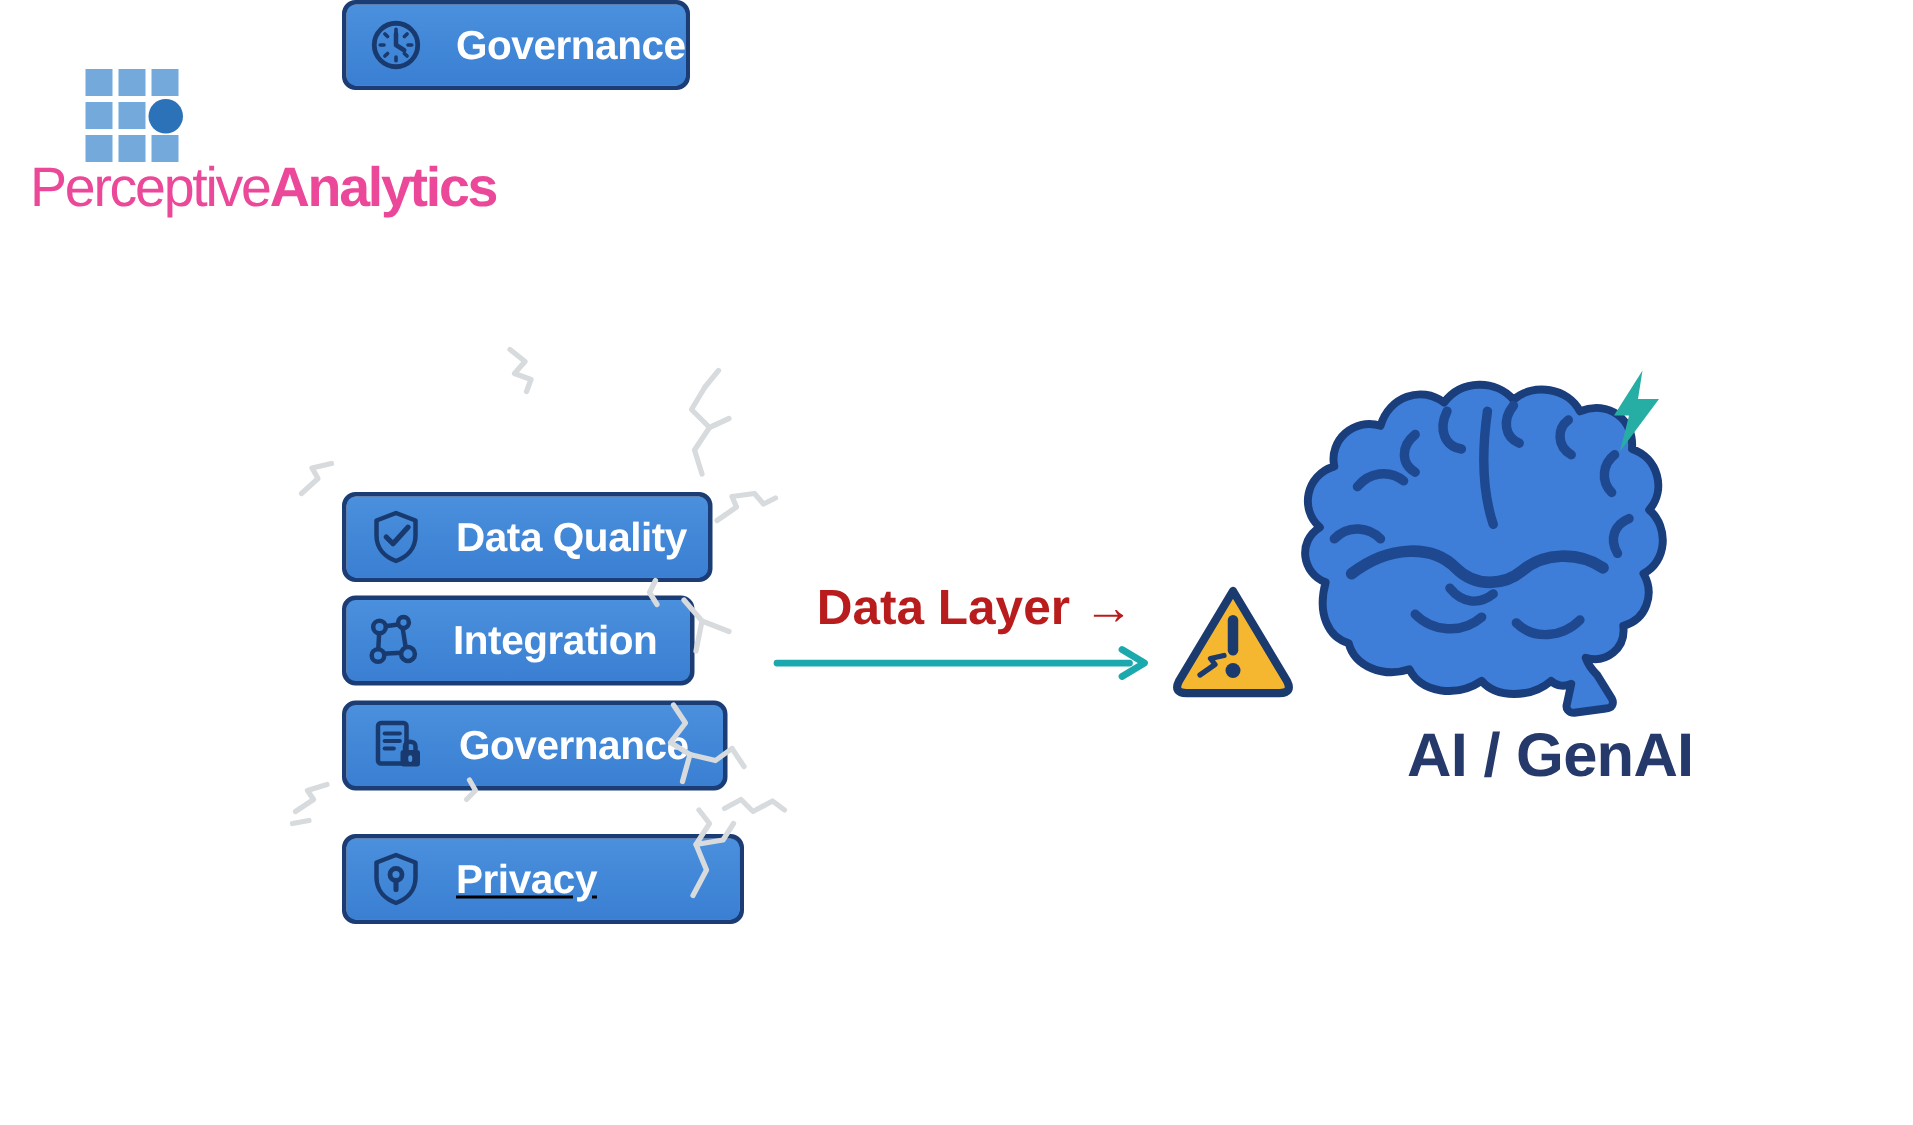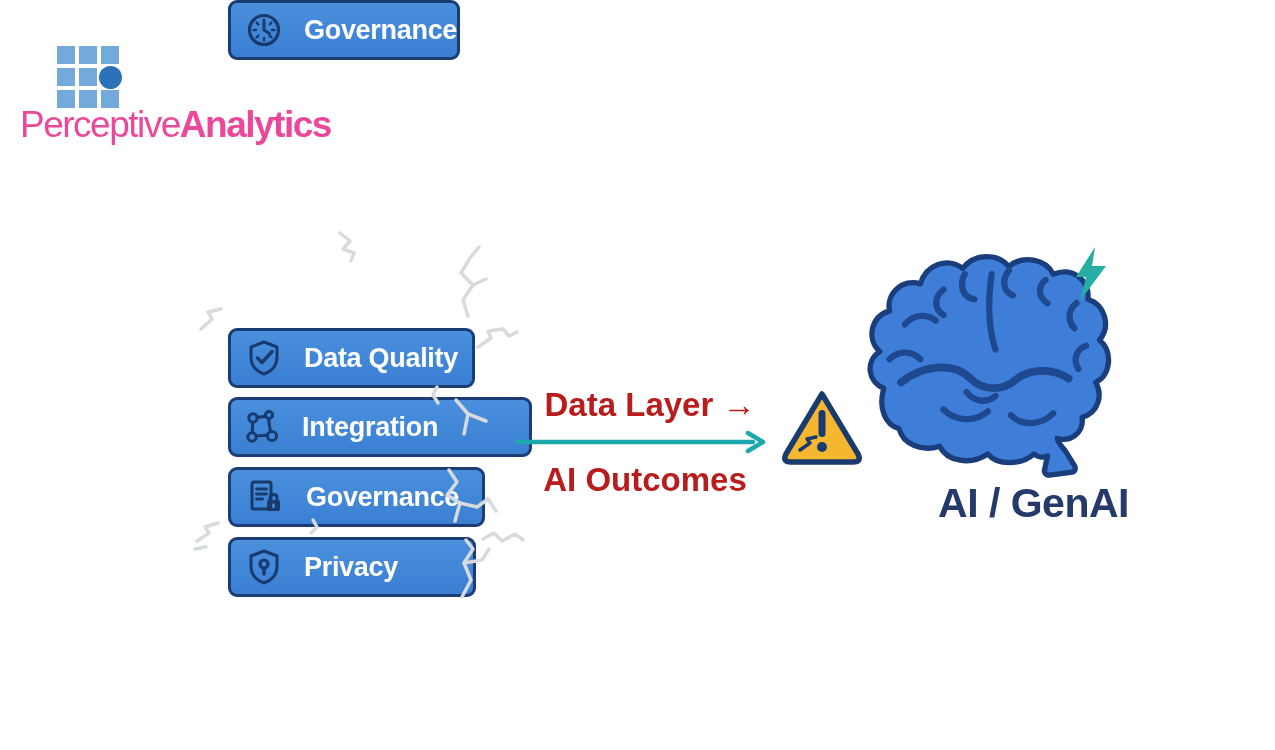--- a/index.html
+++ b/index.html
@@ -26,23 +26,23 @@
 
   
   .pillar {
     position:absolute; left:228px; height:60px;
     background:linear-gradient(180deg,#4a90dd 0%,#3a7fd2 100%);
     border:3px solid #1b3c74; border-radius:9px;
     display:flex; align-items:center; padding-left:13px; gap:20px;
   }
   .pillar:nth-of-type(1){ top:258px; width:255px; }
   .pillar:nth-of-type(2){ top:328px; width:247px; }
-  .pillar:nth-of-type(3){ top:397px; width:304px;padding-left:11px; }
+  .pillar:nth-of-type(3){ top:397px; width:235px;padding-left:11px; }
   .pillar:nth-of-type(4){ top:467px; width:257px; }
-  .pillar:nth-of-type(5){ top:537px; width:248px; }
+  .pillar:nth-of-type(5){ top:556px; width:268px;text-decoration:underline; }
   .pillar .label {
     color:#ffffff; font-weight:700; font-size:27px; letter-spacing:-0.3px;
     white-space:nowrap;
   }
   .pillar svg { flex:0 0 auto; }
 
   
   .cracks { position:absolute; left:180px; top:215px; width:370px; height:400px; pointer-events:none; }
   .cracks polyline { fill:none; stroke:#d7dbdd; stroke-width:3.5; stroke-linecap:round; stroke-linejoin:round; }
 
@@ -173,21 +173,20 @@
     <polyline points="303,324 314,318 322,326 335,319 343,325"></polyline>
     <polyline points="133,305 137,312 131,318"></polyline>
   </svg>
 
   <div class="flow">
     <div class="flow-label top">Data Layer →</div>
     <svg class="flow-arrow" width="252" height="24" viewBox="0 0 252 24">
       <line x1="3" y1="12" x2="238" y2="12" stroke="#1ca9ae" stroke-width="4.5" stroke-linecap="round"></line>
       <path d="M233 3 L248 12 L233 21" fill="none" stroke="#1ca9ae" stroke-width="4.5" stroke-linecap="round" stroke-linejoin="round"></path>
     </svg>
-    <div class="flow-label bottom">AI Outcomes</div>
   </div>
 
   <svg class="warning" width="86" height="78" viewBox="0 0 86 78">
     <path d="M43 6 L79 66 Q83 74 74 74 L12 74 Q3 74 7 66 Z" fill="#f6b730" stroke="#1b3a6e" stroke-width="5.5" stroke-linejoin="round"></path>
     <rect x="39.5" y="22" width="7" height="27" rx="3.5" fill="#1b3a6e"></rect>
     <circle cx="43" cy="59" r="5" fill="#1b3a6e"></circle>
     <polyline points="21,62 31,55 28,51 37,49" fill="none" stroke="#1b3a6e" stroke-width="3.5" stroke-linecap="round" stroke-linejoin="round"></polyline>
   </svg>
 
   <svg class="brain" width="262" height="230" viewBox="0 0 272 238" preserveAspectRatio="none">

